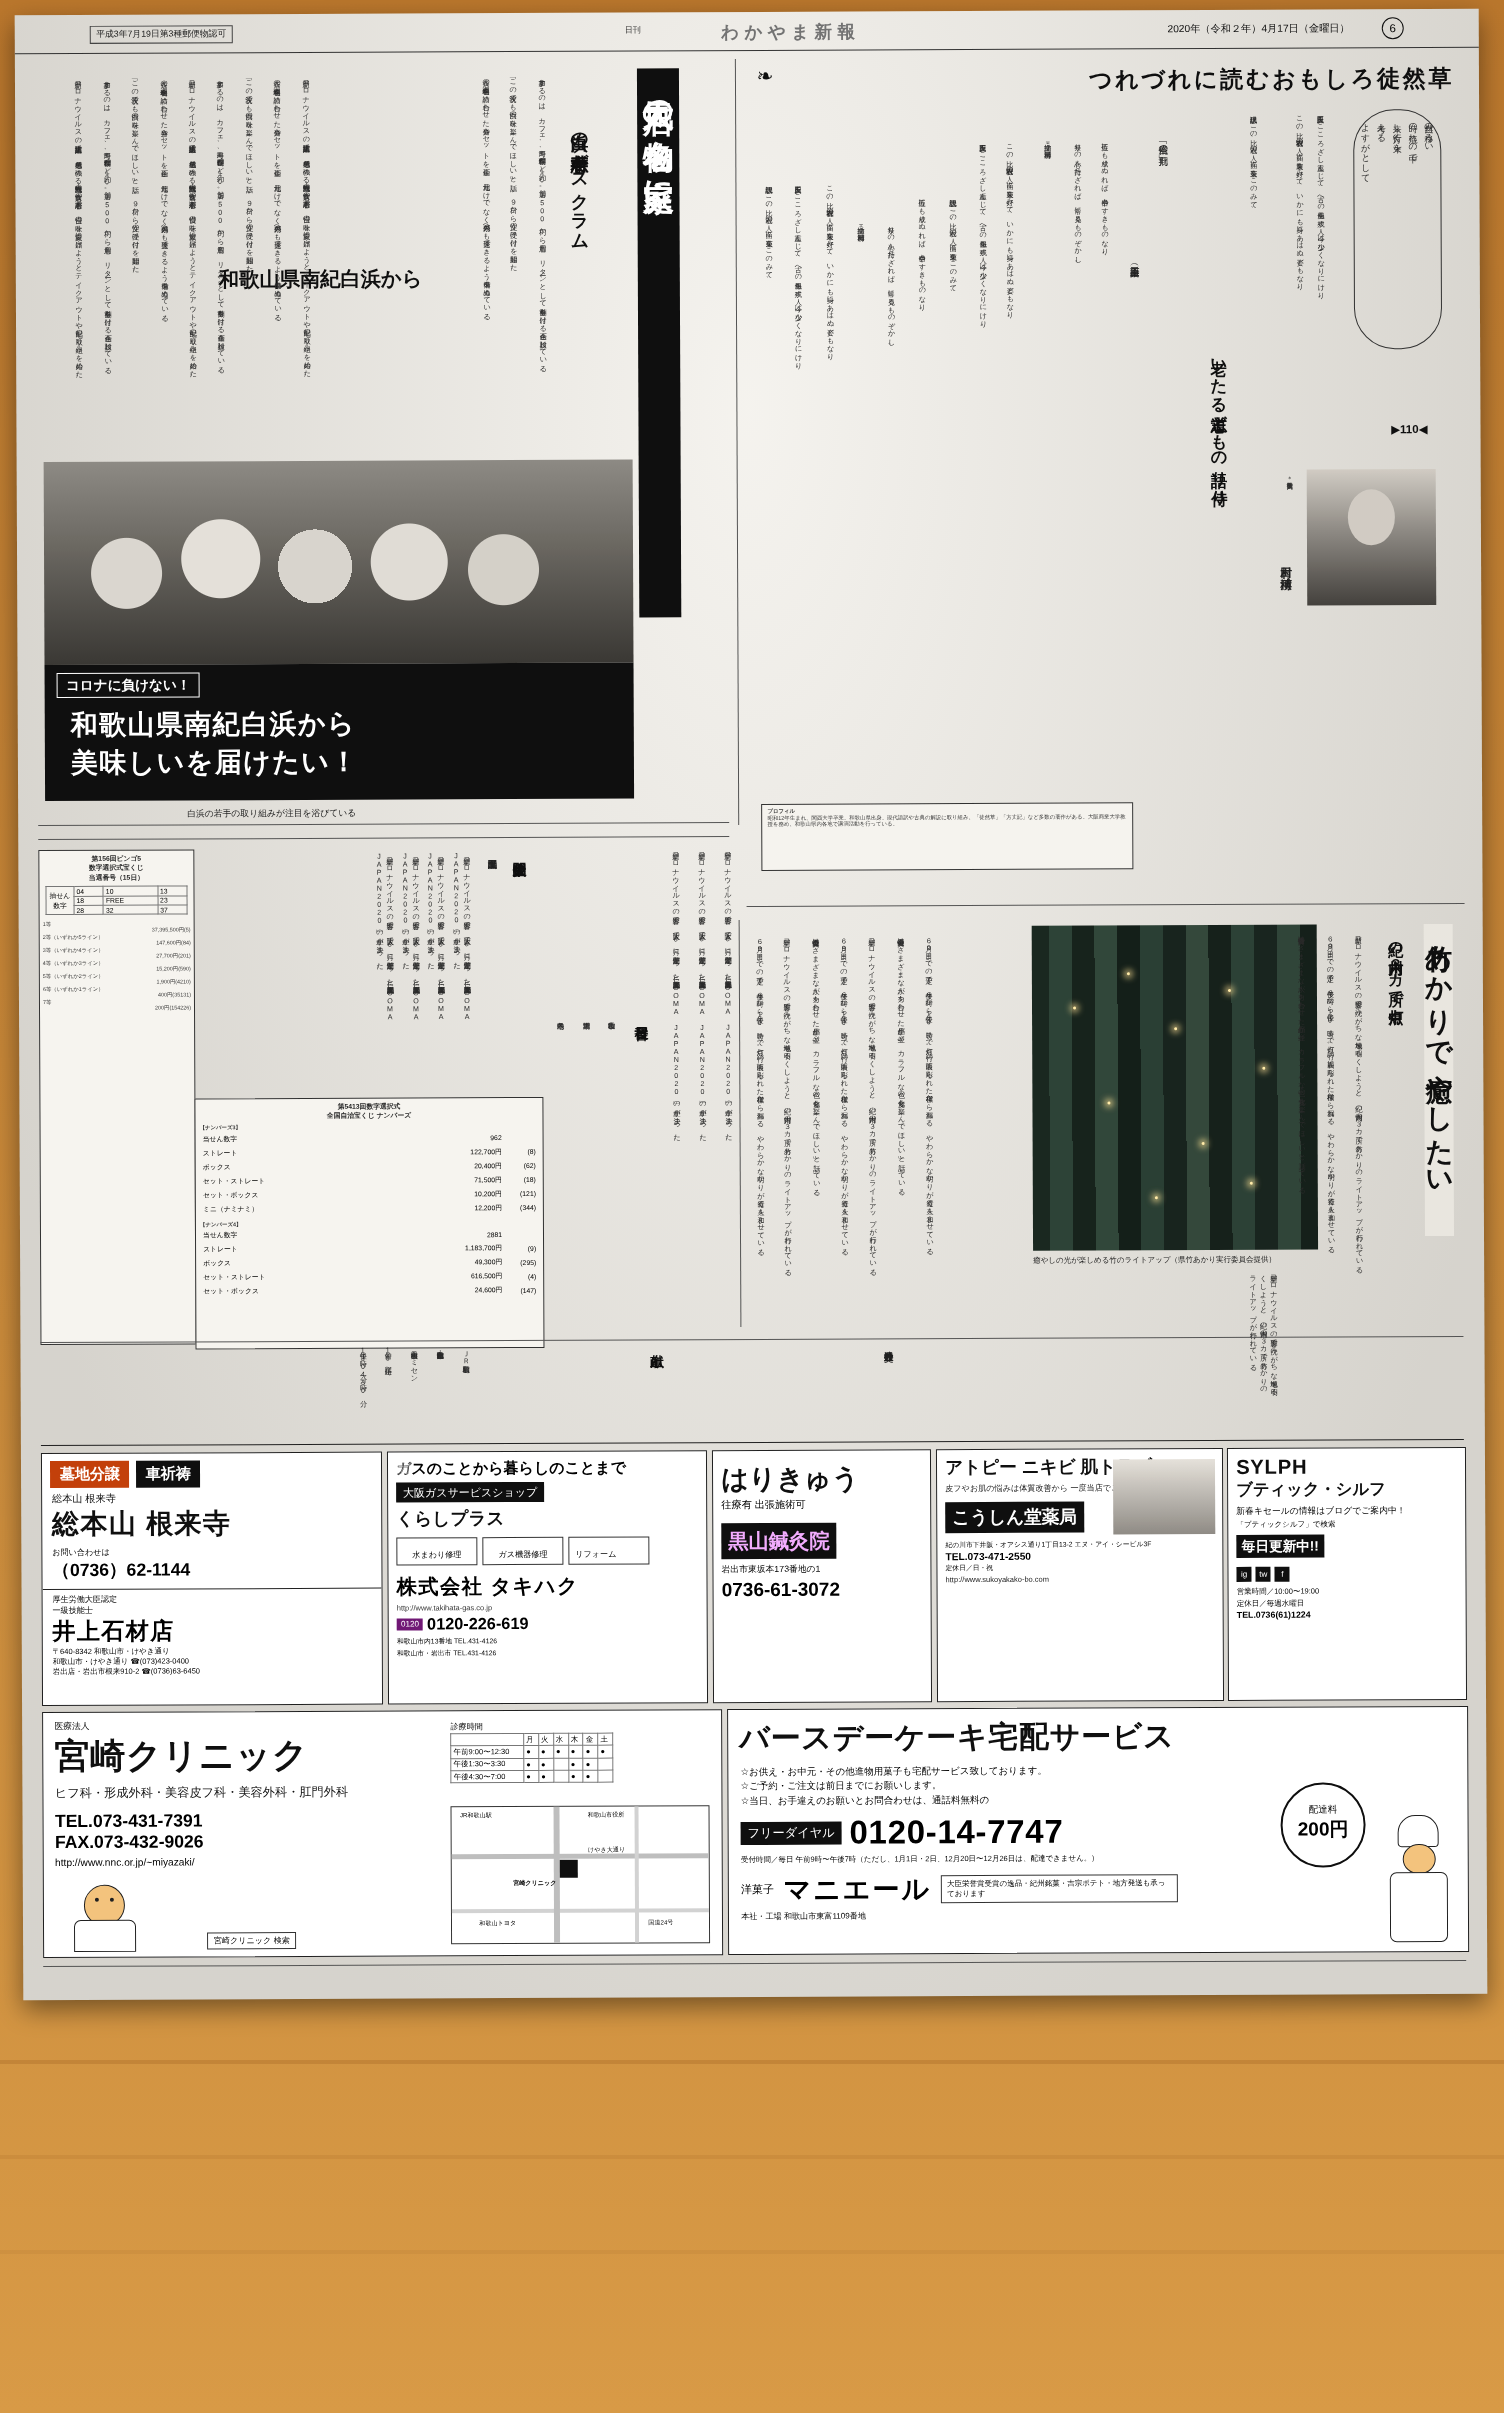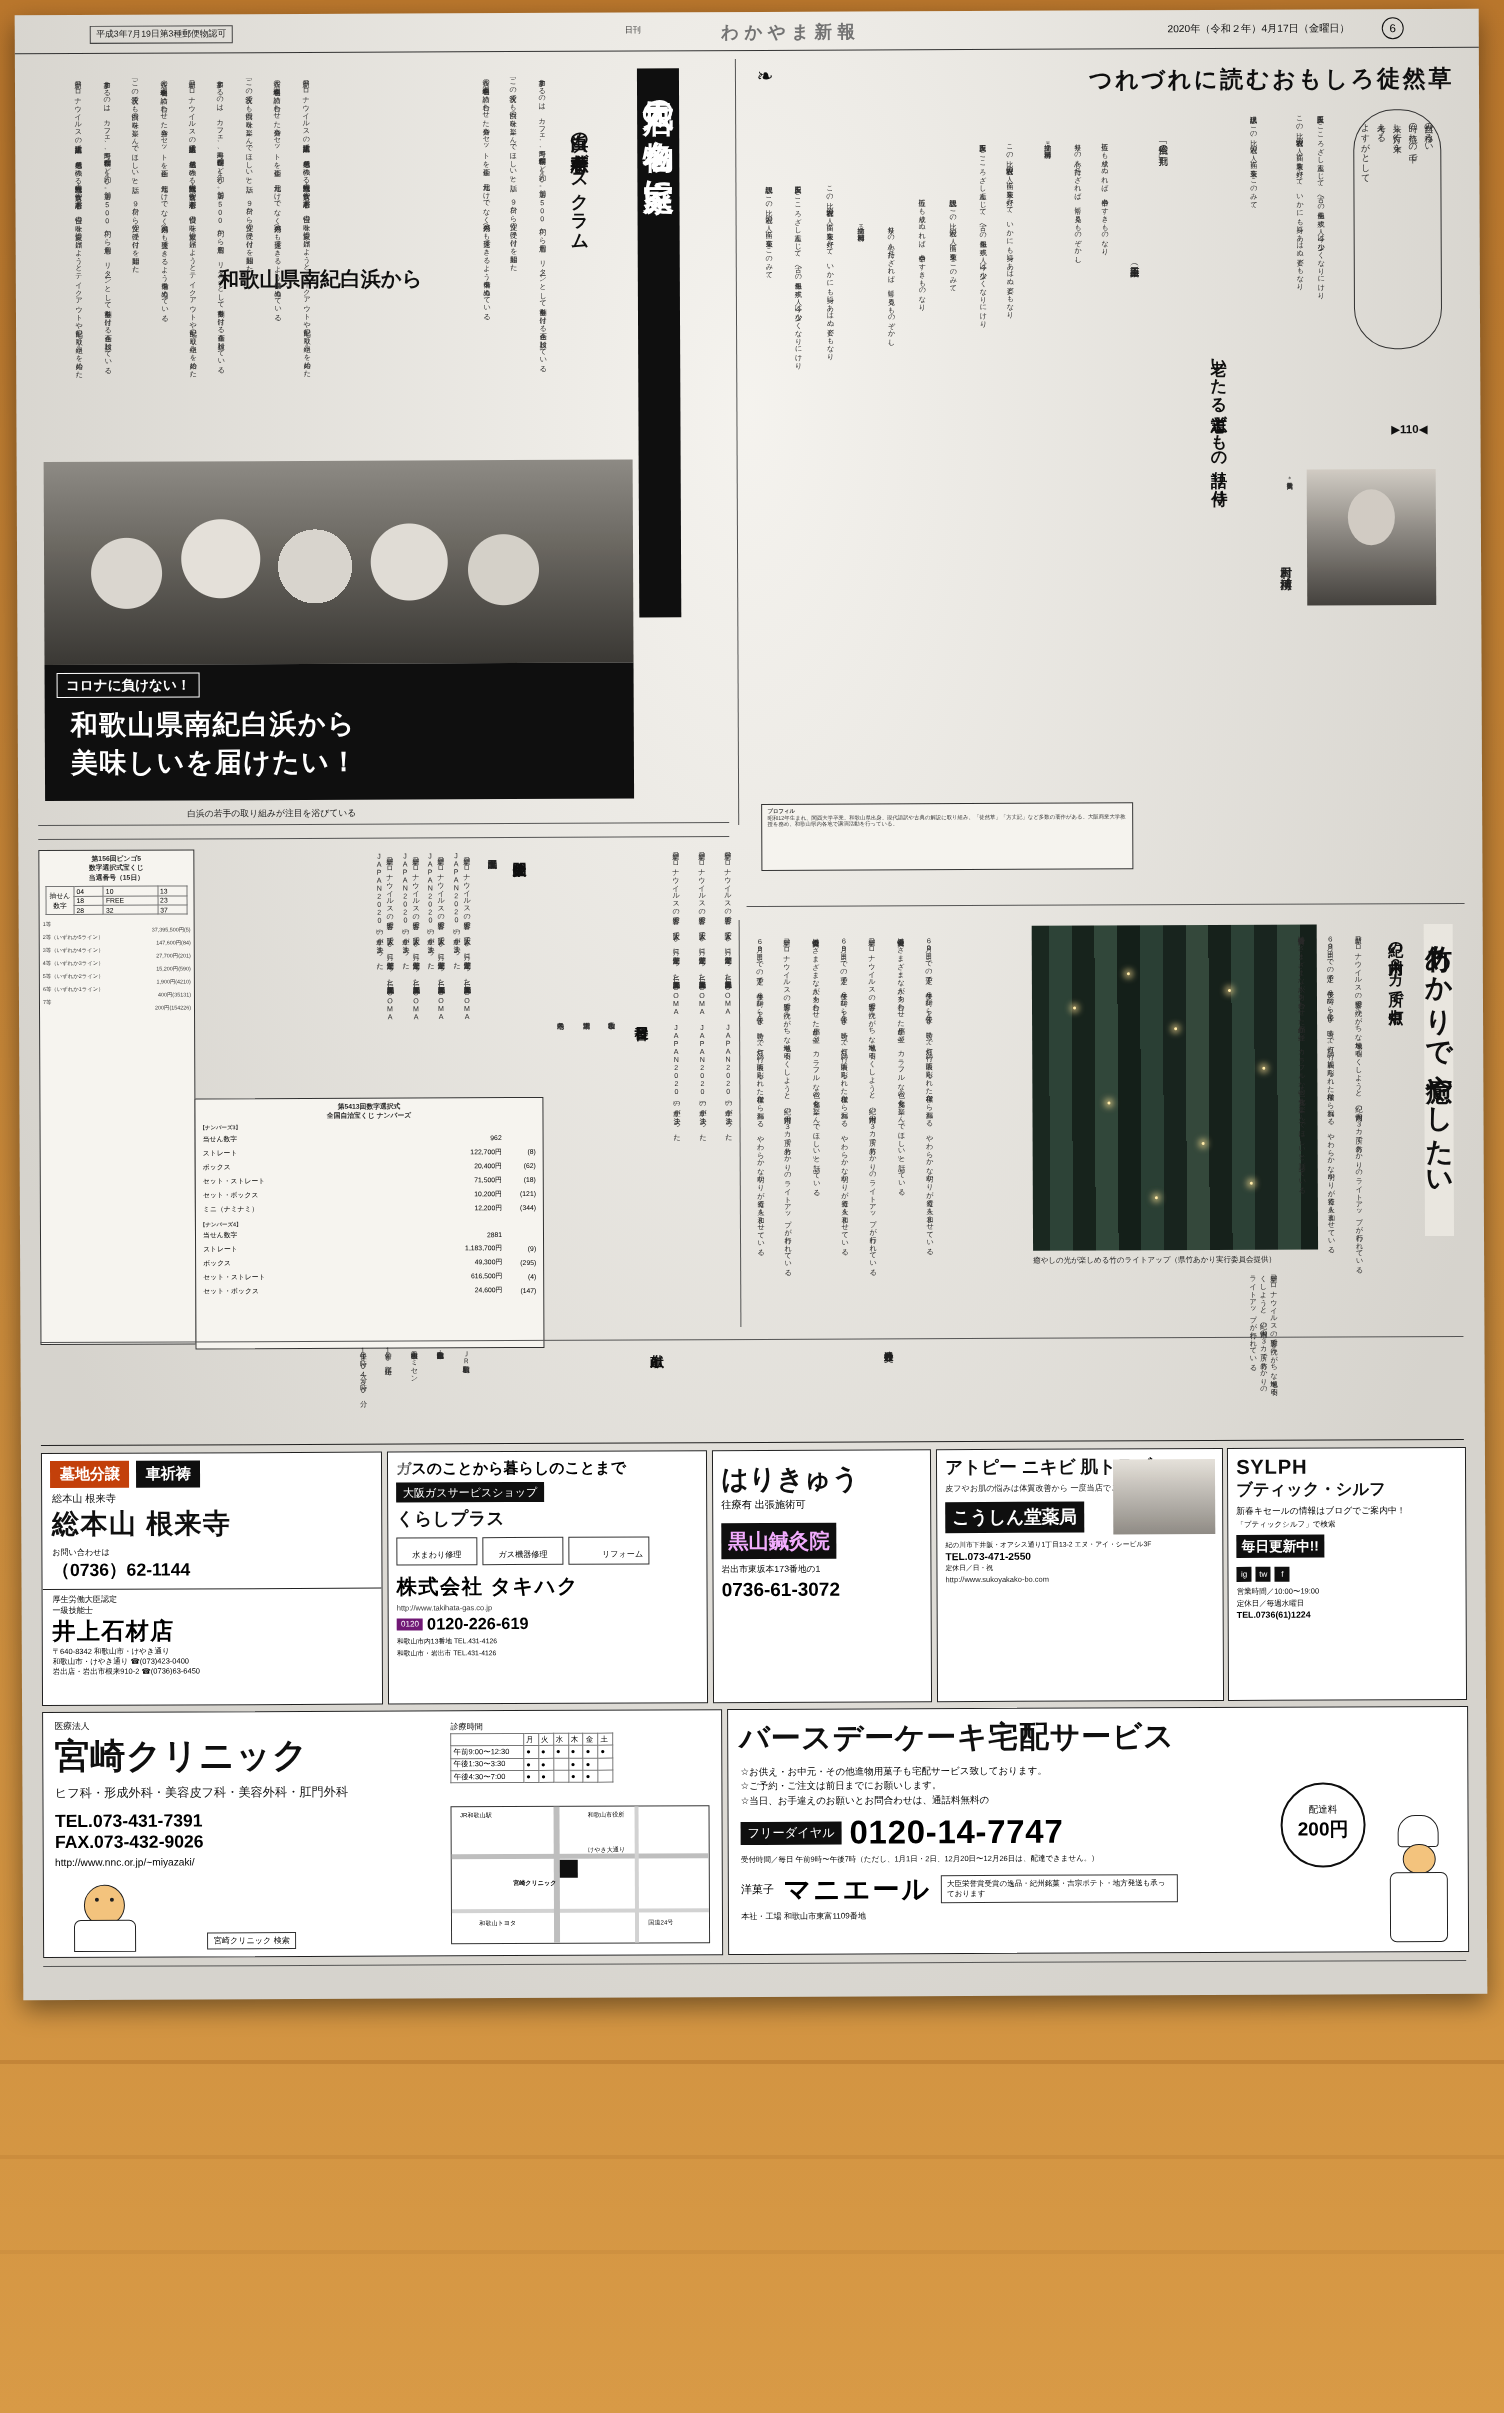--- a/index.html
+++ b/index.html
@@ -358,21 +358,21 @@
 
       <div class="ad" style="left:366px;top:1438px;width:318px;height:251px;">
         <div style="padding:6.8px 8.1px 0;display:flex;align-items:center;gap:5.4px;">
           <div style="font-size:15px;font-weight:bold;">ガスのことから暮らしのことまで</div>
         </div>
         <div style="margin:4.1px 8.1px;background:#111;color:#fff;padding:2.7px 6.8px;font-size:11px;display:inline-block;">大阪ガスサービスショップ</div>
         <div style="margin:0 8.1px;font-size:17.6px;font-weight:bold;color:#111;">くらしプラス</div>
         <div style="display:flex;gap:5.4px;margin:6.8px 8.1px;">
           <div style="border:0.7px solid #333;padding:11px 5.4px 4.1px;font-size:8.1px;width:68px;text-align:center;">水まわり修理</div>
           <div style="border:0.7px solid #333;padding:11px 5.4px 4.1px;font-size:8.1px;width:68px;text-align:center;">ガス機器修理</div>
-          <div style="border:0.7px solid #333;padding:11px 5.4px 4.1px;font-size:8.1px;width:68px;text-align:right;">リフォーム</div>
+          <div style="border:0.7px solid #333;padding:11px 5.4px 4.1px;font-size:8.1px;width:68px;text-align:left;">リフォーム</div>
         </div>
         <div style="margin:2.7px 8.1px;font-size:20.3px;font-weight:bold;letter-spacing:1.4px;">株式会社 タキハク</div>
         <div style="margin:1.4px 8.1px;font-size:7.5px;color:#333;">http://www.takihata-gas.co.jp</div>
         <div style="margin:2.7px 8.1px;display:flex;align-items:center;gap:4.1px;">
           <span style="background:#701a75;color:#fff;font-size:8.1px;padding:1.4px 4.1px;">0120</span>
           <span style="font-size:16.3px;font-weight:bold;">0120-226-619</span>
         </div>
         <div style="margin:1.4px 8.1px;font-size:6.8px;">和歌山市内13番地 TEL.431-4126</div>
         <div style="margin:0 8.1px;font-size:6.8px;">和歌山市・岩出市 TEL.431-4126</div>
       </div>

